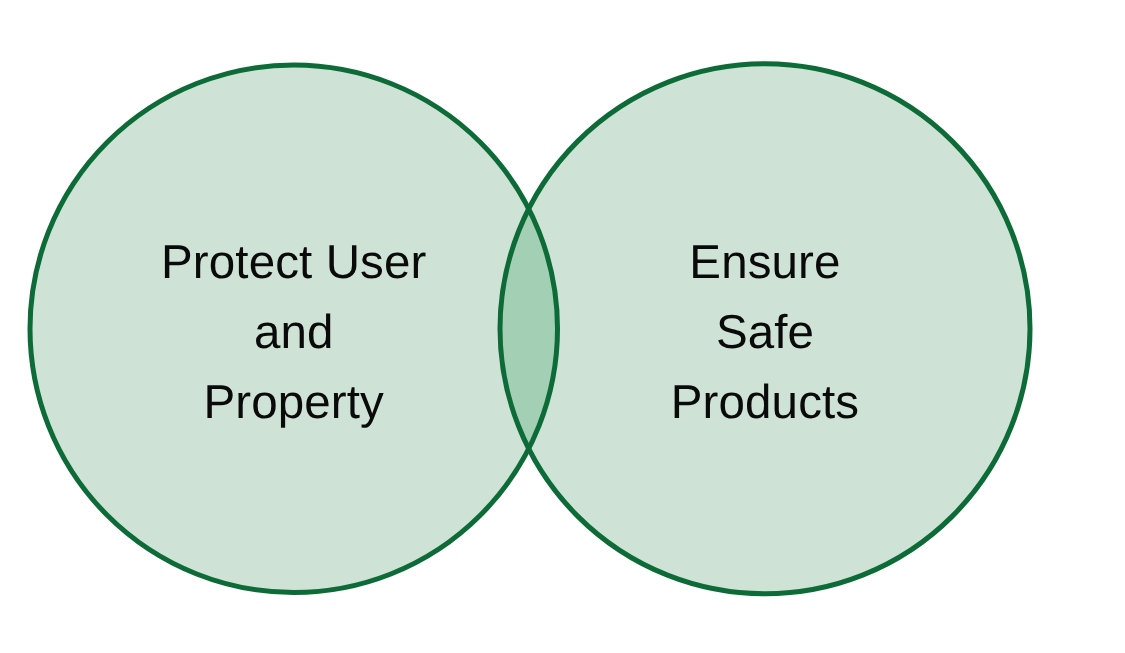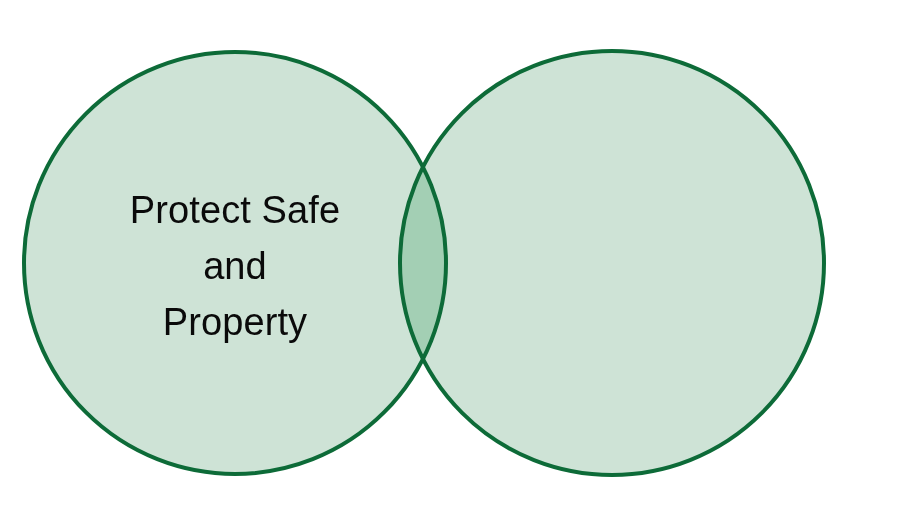--- a/index.html
+++ b/index.html
@@ -65,18 +65,21 @@
     </defs>
     <g clip-path="url(#clip-left-circle)">
       <circle cx="612" cy="263" r="212" fill="#a3cfb4" stroke="none"></circle>
     </g>
 
     <circle cx="235" cy="263" r="211" fill="none" stroke="#0d6b38" stroke-width="4"></circle>
 
     <circle cx="612" cy="263" r="212" fill="none" stroke="#0d6b38" stroke-width="4"></circle>
   </svg>
 
-  <div class="venn-label" id="label-left" style="left: 235px; top: 266px; color: rgb(10, 10, 10); font-size: 38px; line-height: 56px;">Protect Safe
+  <div class="venn-label" id="label-left" style="left: 235px; top: 266px; color: rgb(10, 10, 10); font-size: 38px; line-height: 56px;">Protect User
 and
 Property</div>
 
+  <div class="venn-label" id="label-right" style="left: 612px; top: 266px; color: rgb(10, 10, 10); font-size: 38px; line-height: 56px;">Ensure
+Safe
+Products</div>
 
 </div>
 
 </body></html>

